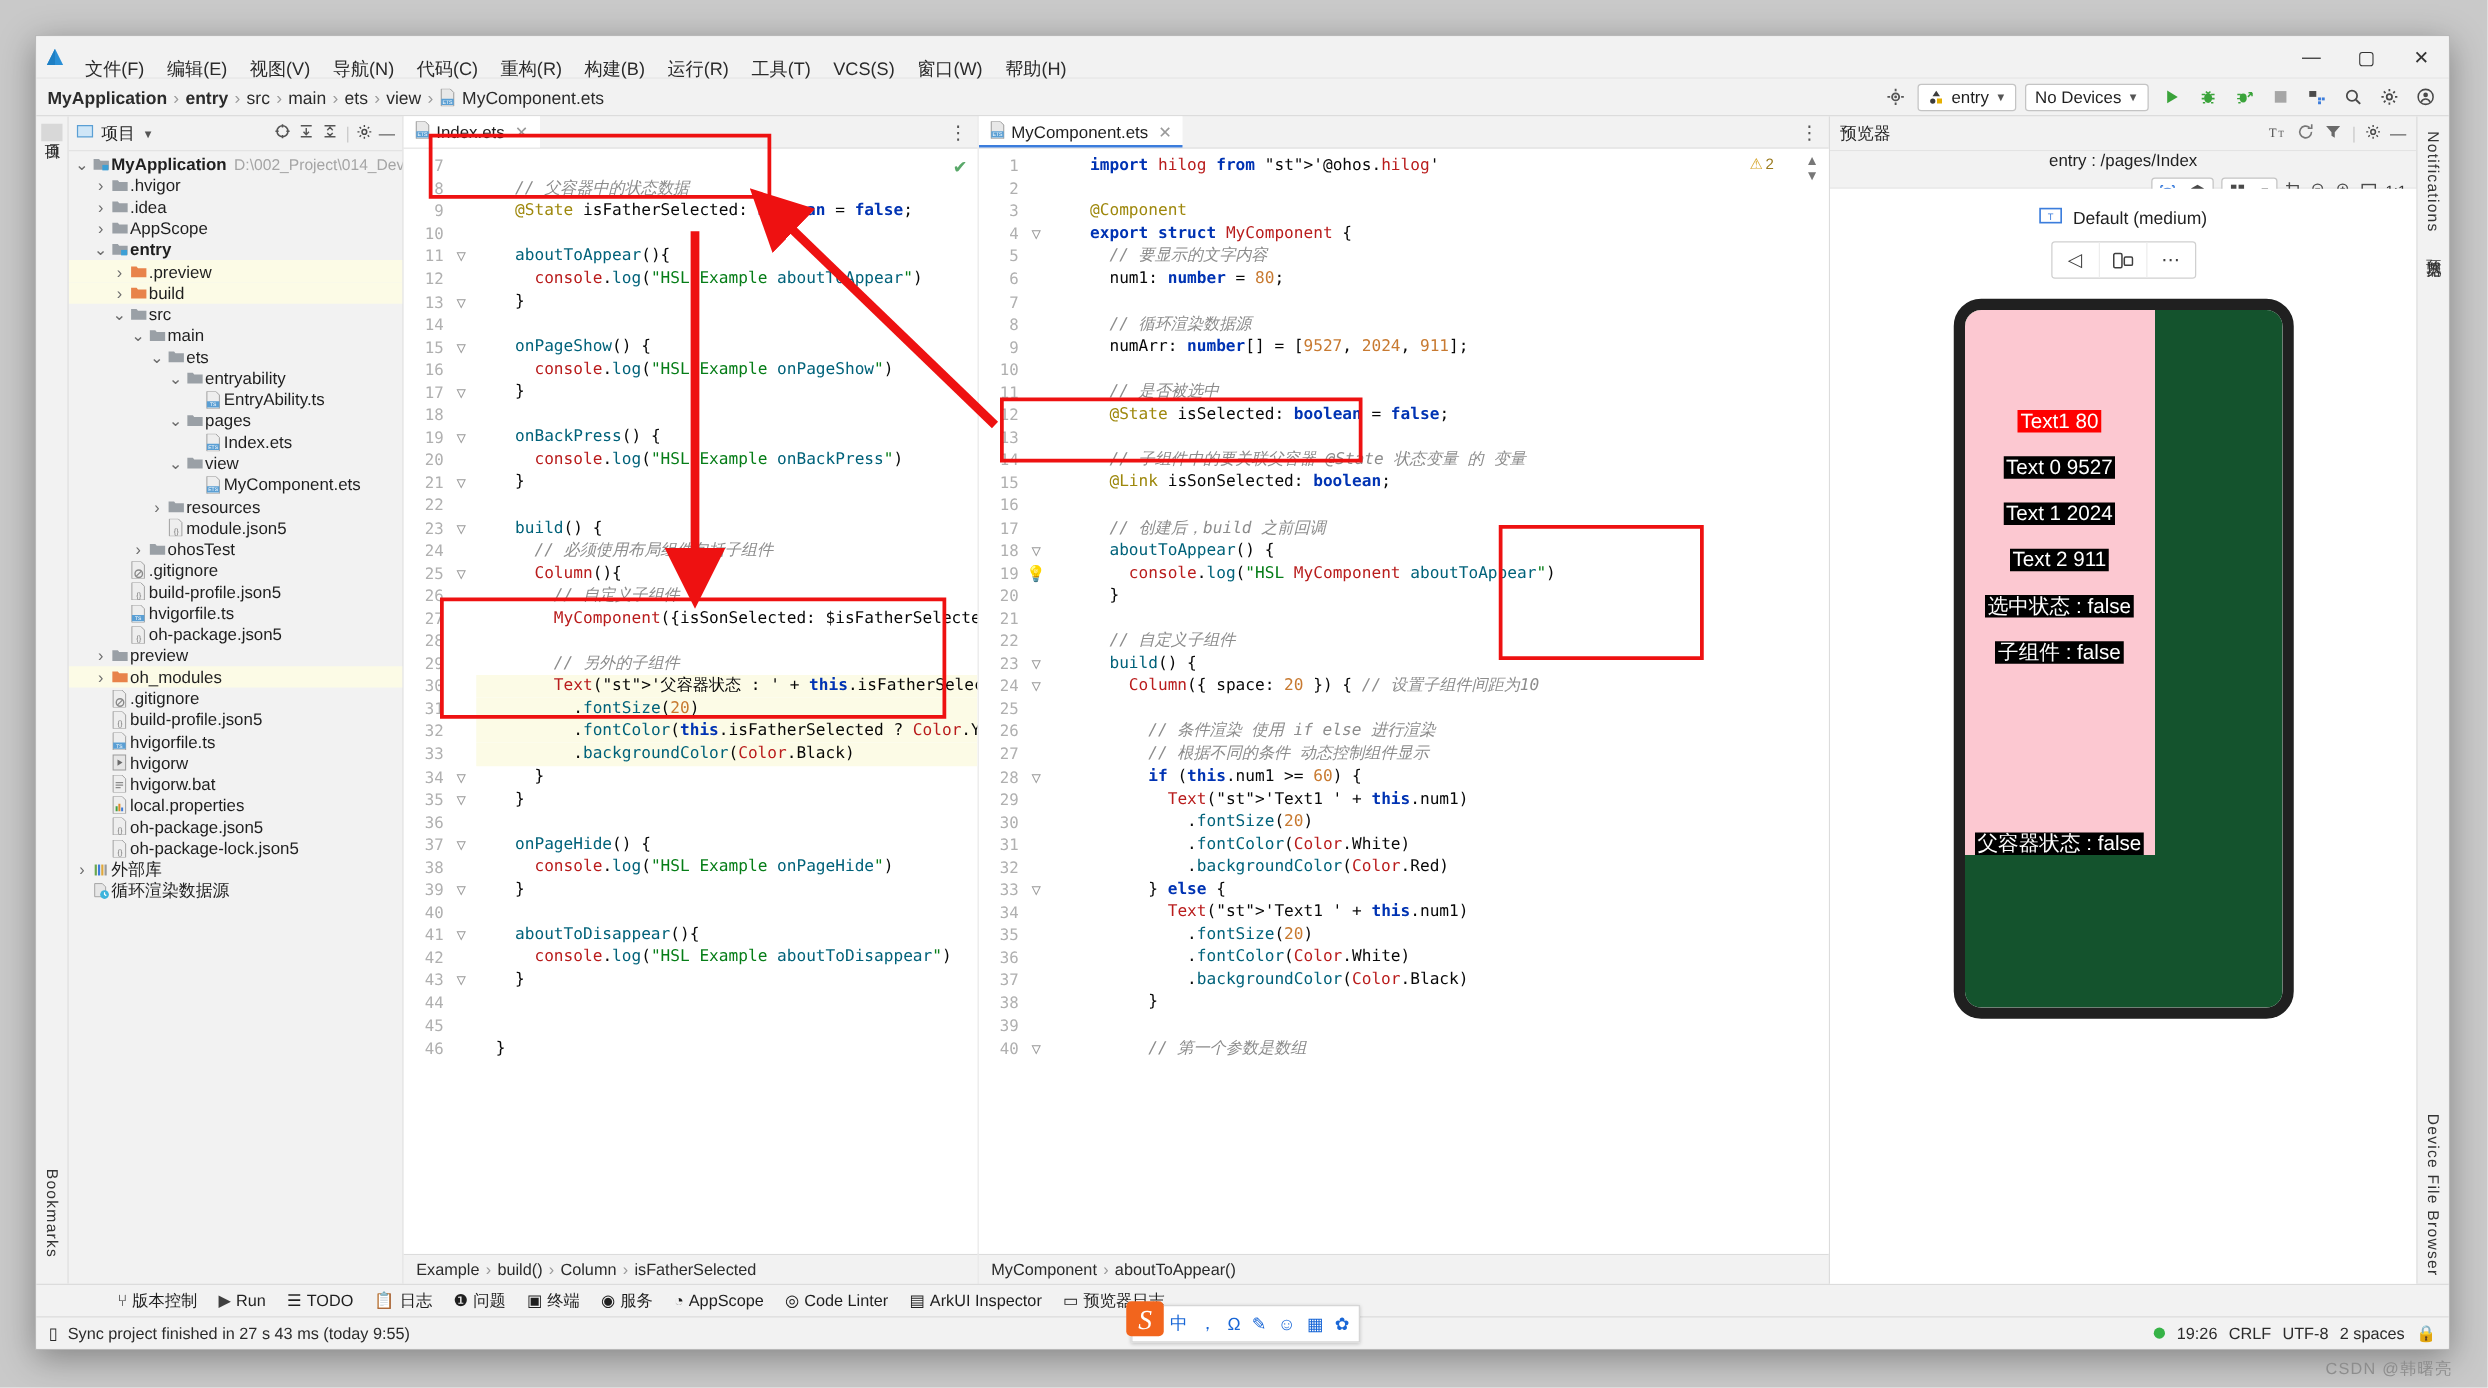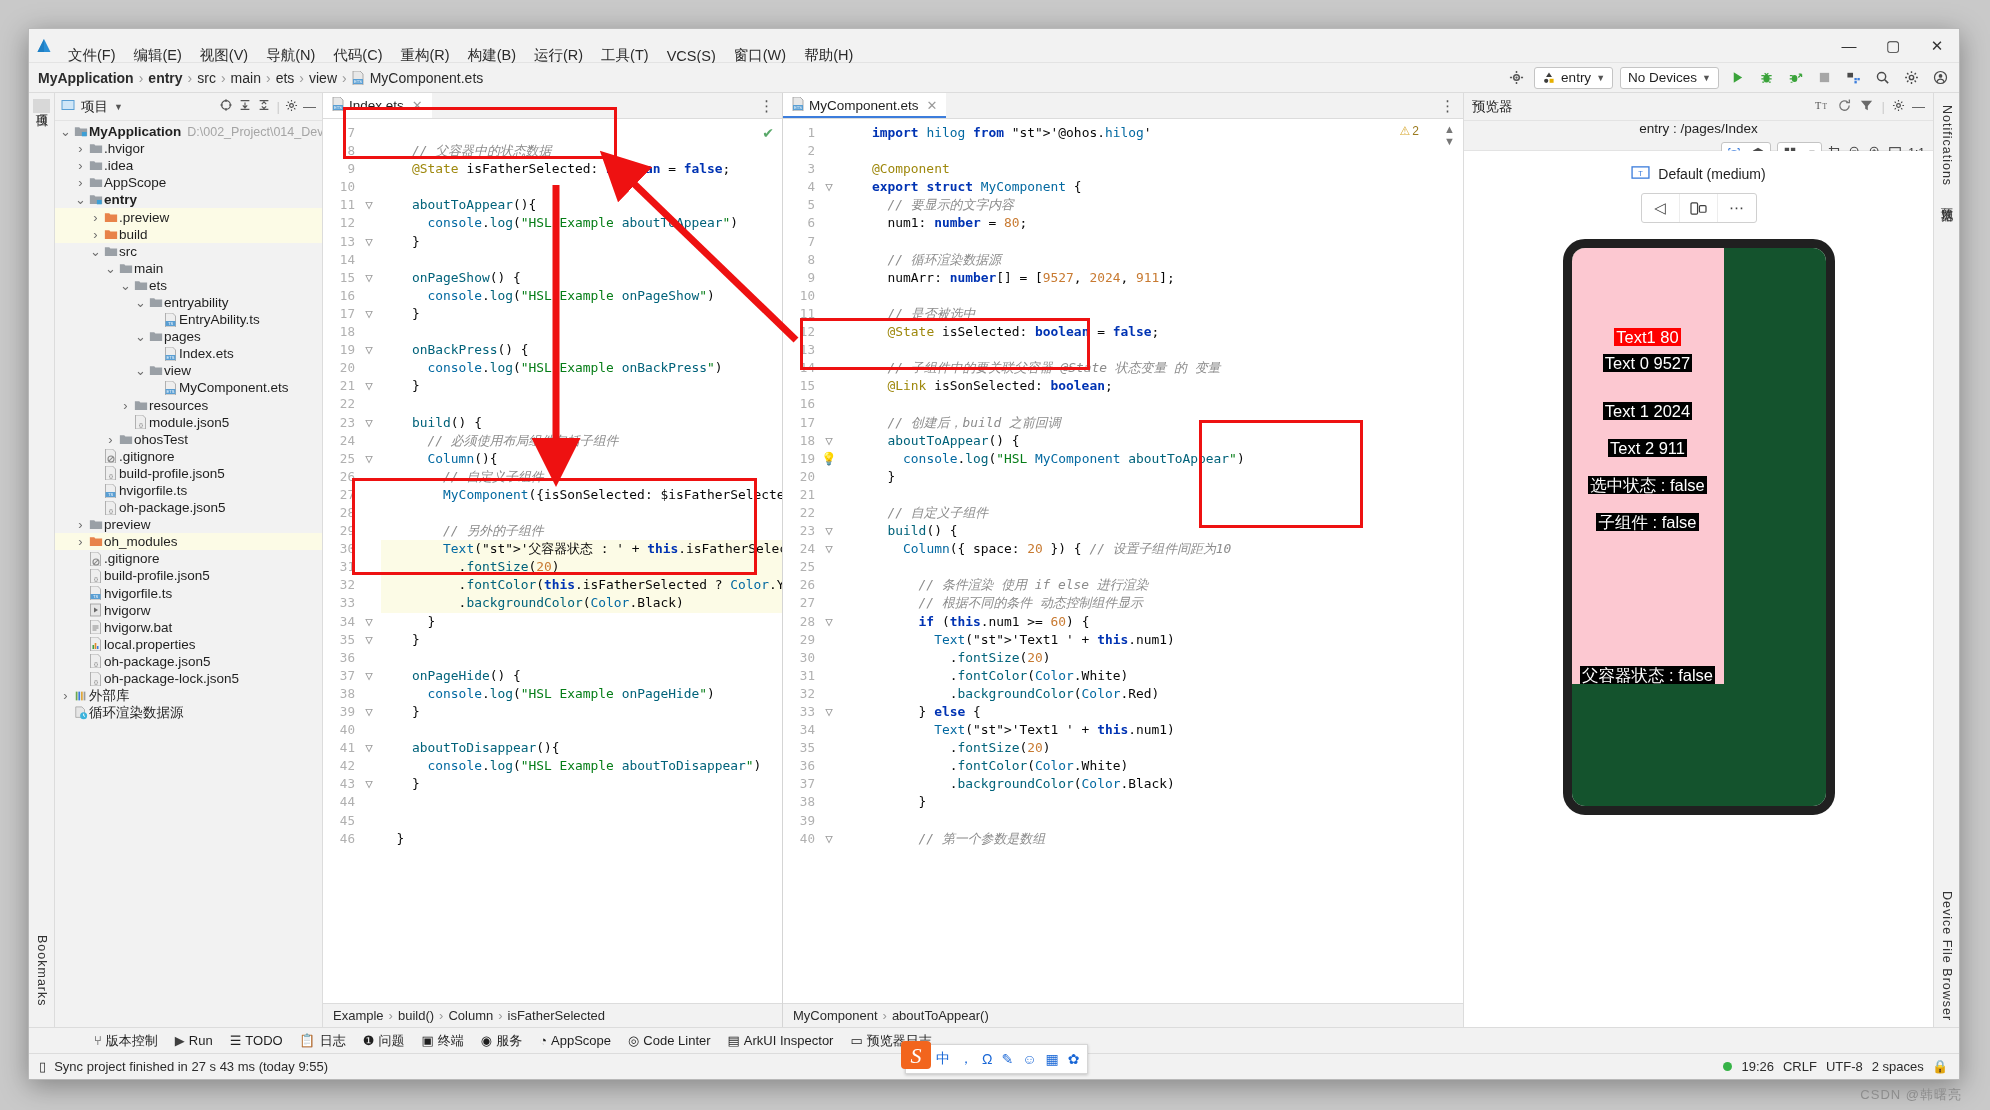--- a/index.html
+++ b/index.html
@@ -106,21 +106,21 @@
   .code {
     flex:1; padding:5px 0 0 4px; font-family:"DejaVu Sans Mono", monospace;
     font-size:12.9px; line-height:18.1px; white-space:pre; color:#080808; overflow:hidden;
   }
   .code .ln { height:18.1px; }
   .code .ln.hlline { background:#fcfbe6; }
   
   .c  { color:#8c8c8c; font-style:italic; }           
   .kw { color:#0033b3; font-weight:bold; }             
   .fn { color:#00627a; }                               
-  .ty { color:#0369a1; }                               
+  .ty { color:#b91c1c; }                               
   .st { color:#067d17; }                               
   .nu { color:#c87a31; }                               
   .dec{ color:#9e880d; }
   
   .valid-ok { position:absolute; right:8px; top:6px; color:#59a869; font-size:14px; }
   .warnbadge { position:absolute; right:44px; top:5px; font-size:12px; color:#9a7a1e; display:flex; align-items:center; gap:2px;}
   .scroll-caret { position:absolute; right:8px; top:4px; color:#777; font-size:11px; }
   .statusline {
     height:24px; background:#f2f2f2; border-top:1px solid #dcdcdc; display:flex; align-items:center;
     padding:0 10px; font-size:13px; color:#2b2b2b; flex:none; gap:5px;
@@ -1017,21 +1017,21 @@
                 <rect x="10" y="5" width="7" height="7" rx="1.2" fill="none" stroke="#3f3f3f" stroke-width="1.3"></rect>
               </svg>
             </div>
           <div>⋯</div>
         </div>
 
         <div class="phone">
           <div class="phone-content">
             <div class="pink"></div>
             <div class="ptxt red" style="top:80px;"><span>Text1 80</span></div>
-            <div class="ptxt" style="top:106px;"><span>Text 0 9527</span></div>
+            <div class="ptxt" style="top:117px;"><span>Text 0 9527</span></div>
             <div class="ptxt" style="top:154px;"><span>Text 1 2024</span></div>
             <div class="ptxt" style="top:191px;"><span>Text 2 911</span></div>
             <div class="ptxt" style="top:228px;"><span>选中状态 : false</span></div>
             <div class="ptxt" style="top:265px;"><span>子组件 : false</span></div>
             <div class="ptxt" style="top:418px;"><span>父容器状态 : false</span></div>
           </div>
         </div>
       </div>
     </div>
 

